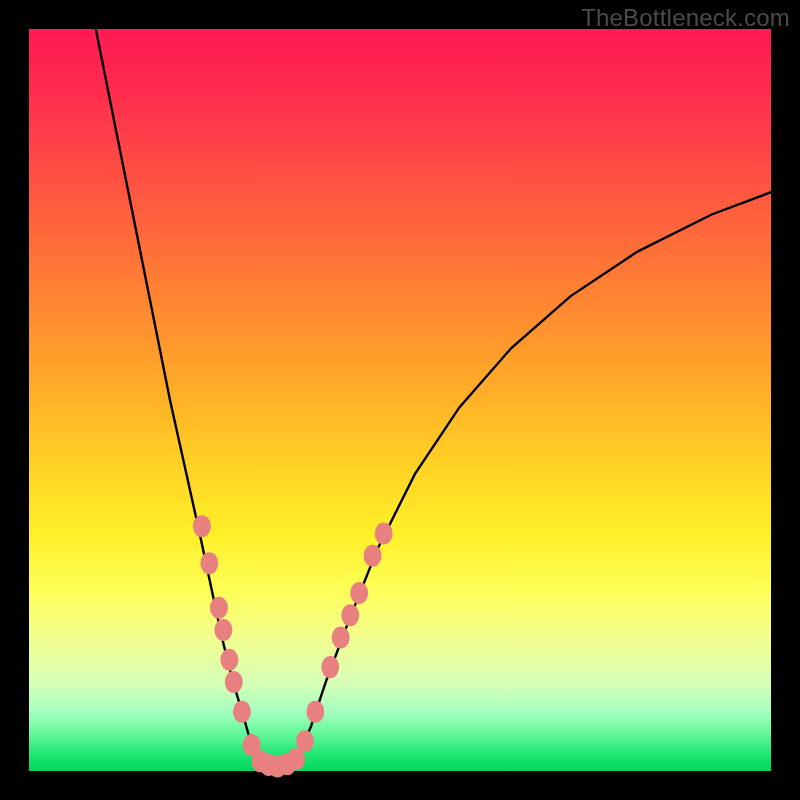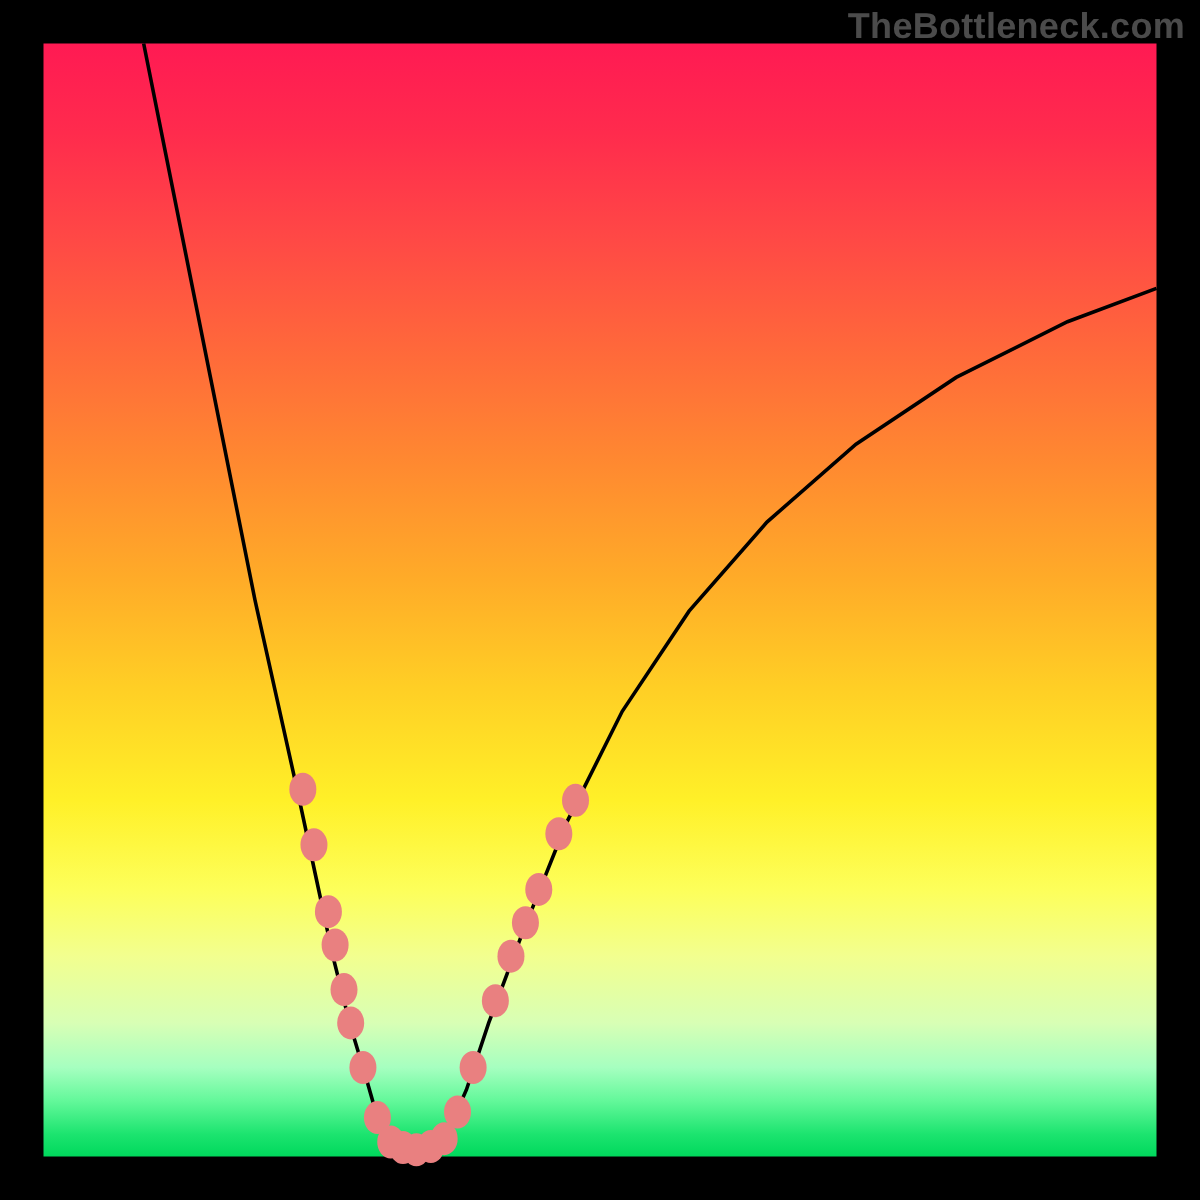--- a/index.html
+++ b/index.html
@@ -43,21 +43,21 @@
       #1ce46f 98%,
       #00d85c 100%
     );
   }
   .watermark {
     position: absolute;
     top: 4px;
     right: 10px;
     color: #4b4b4b;
     font-size: 24px;
-    font-weight: 700;
+    font-weight: 400;
     letter-spacing: 0.2px;
     user-select: none;
   }
   svg.curve {
     position: absolute;
     left: 0;
     top: 0;
     width: 742px;
     height: 742px;
     overflow: visible;

